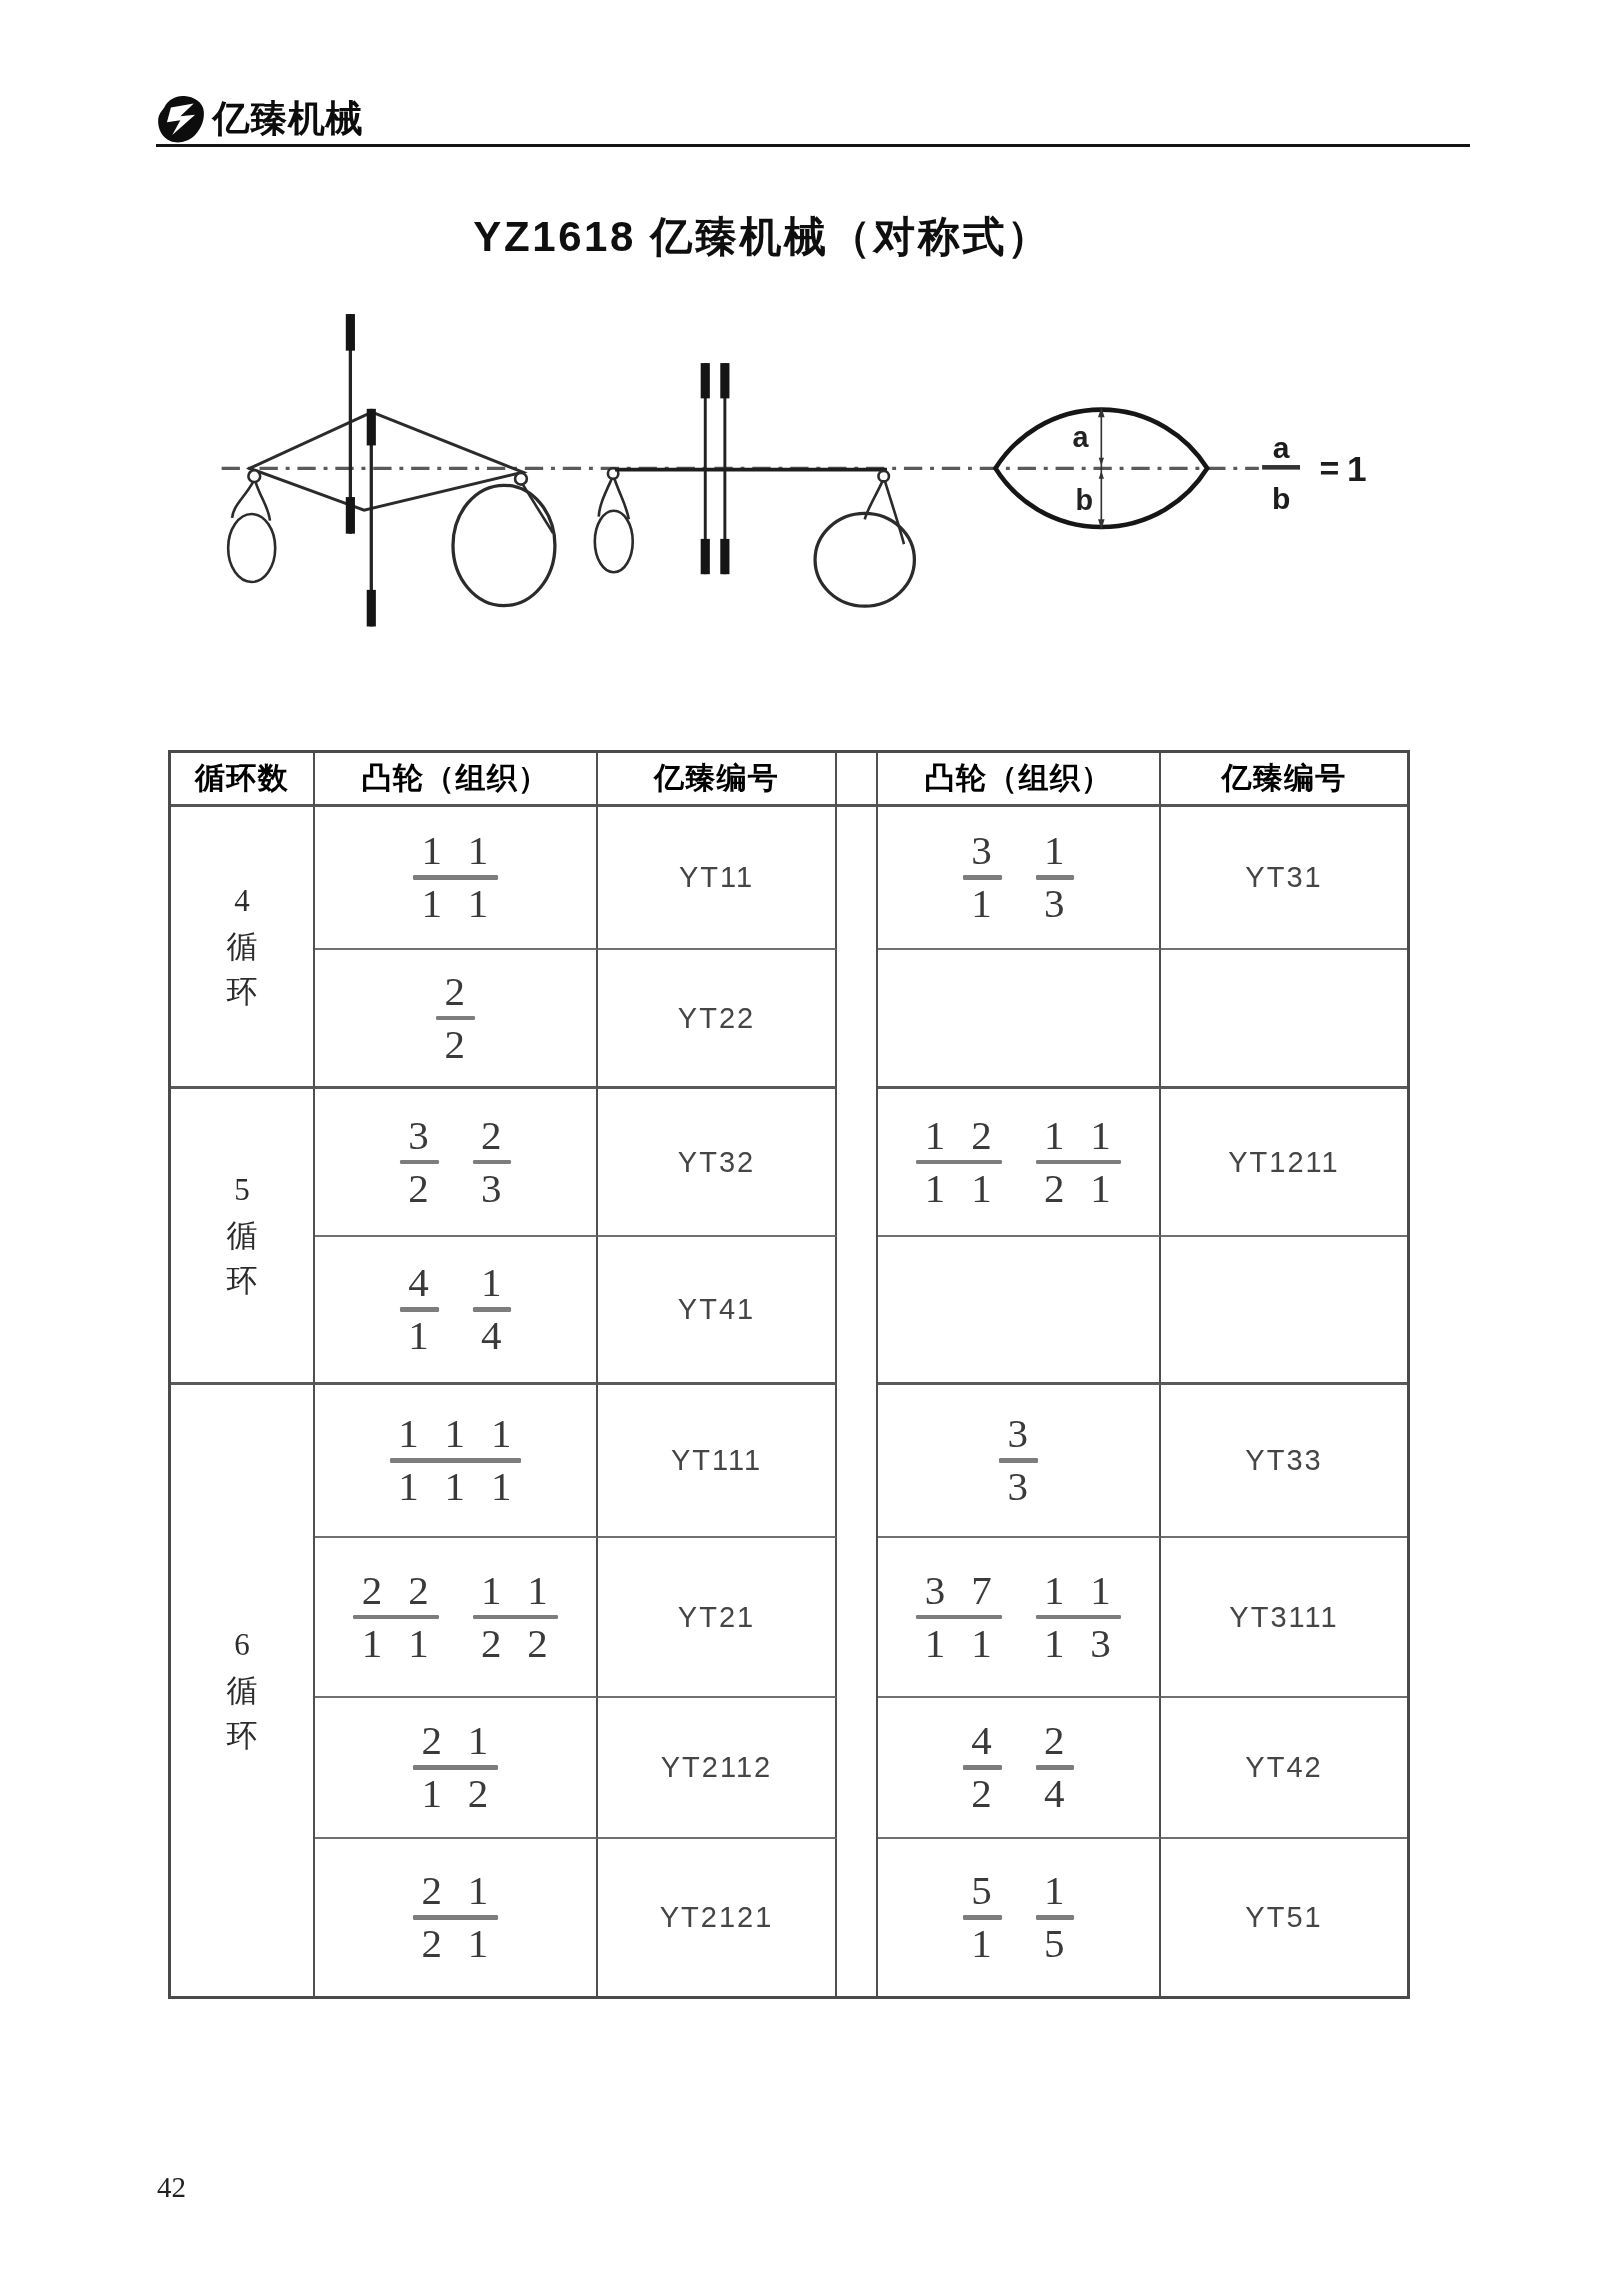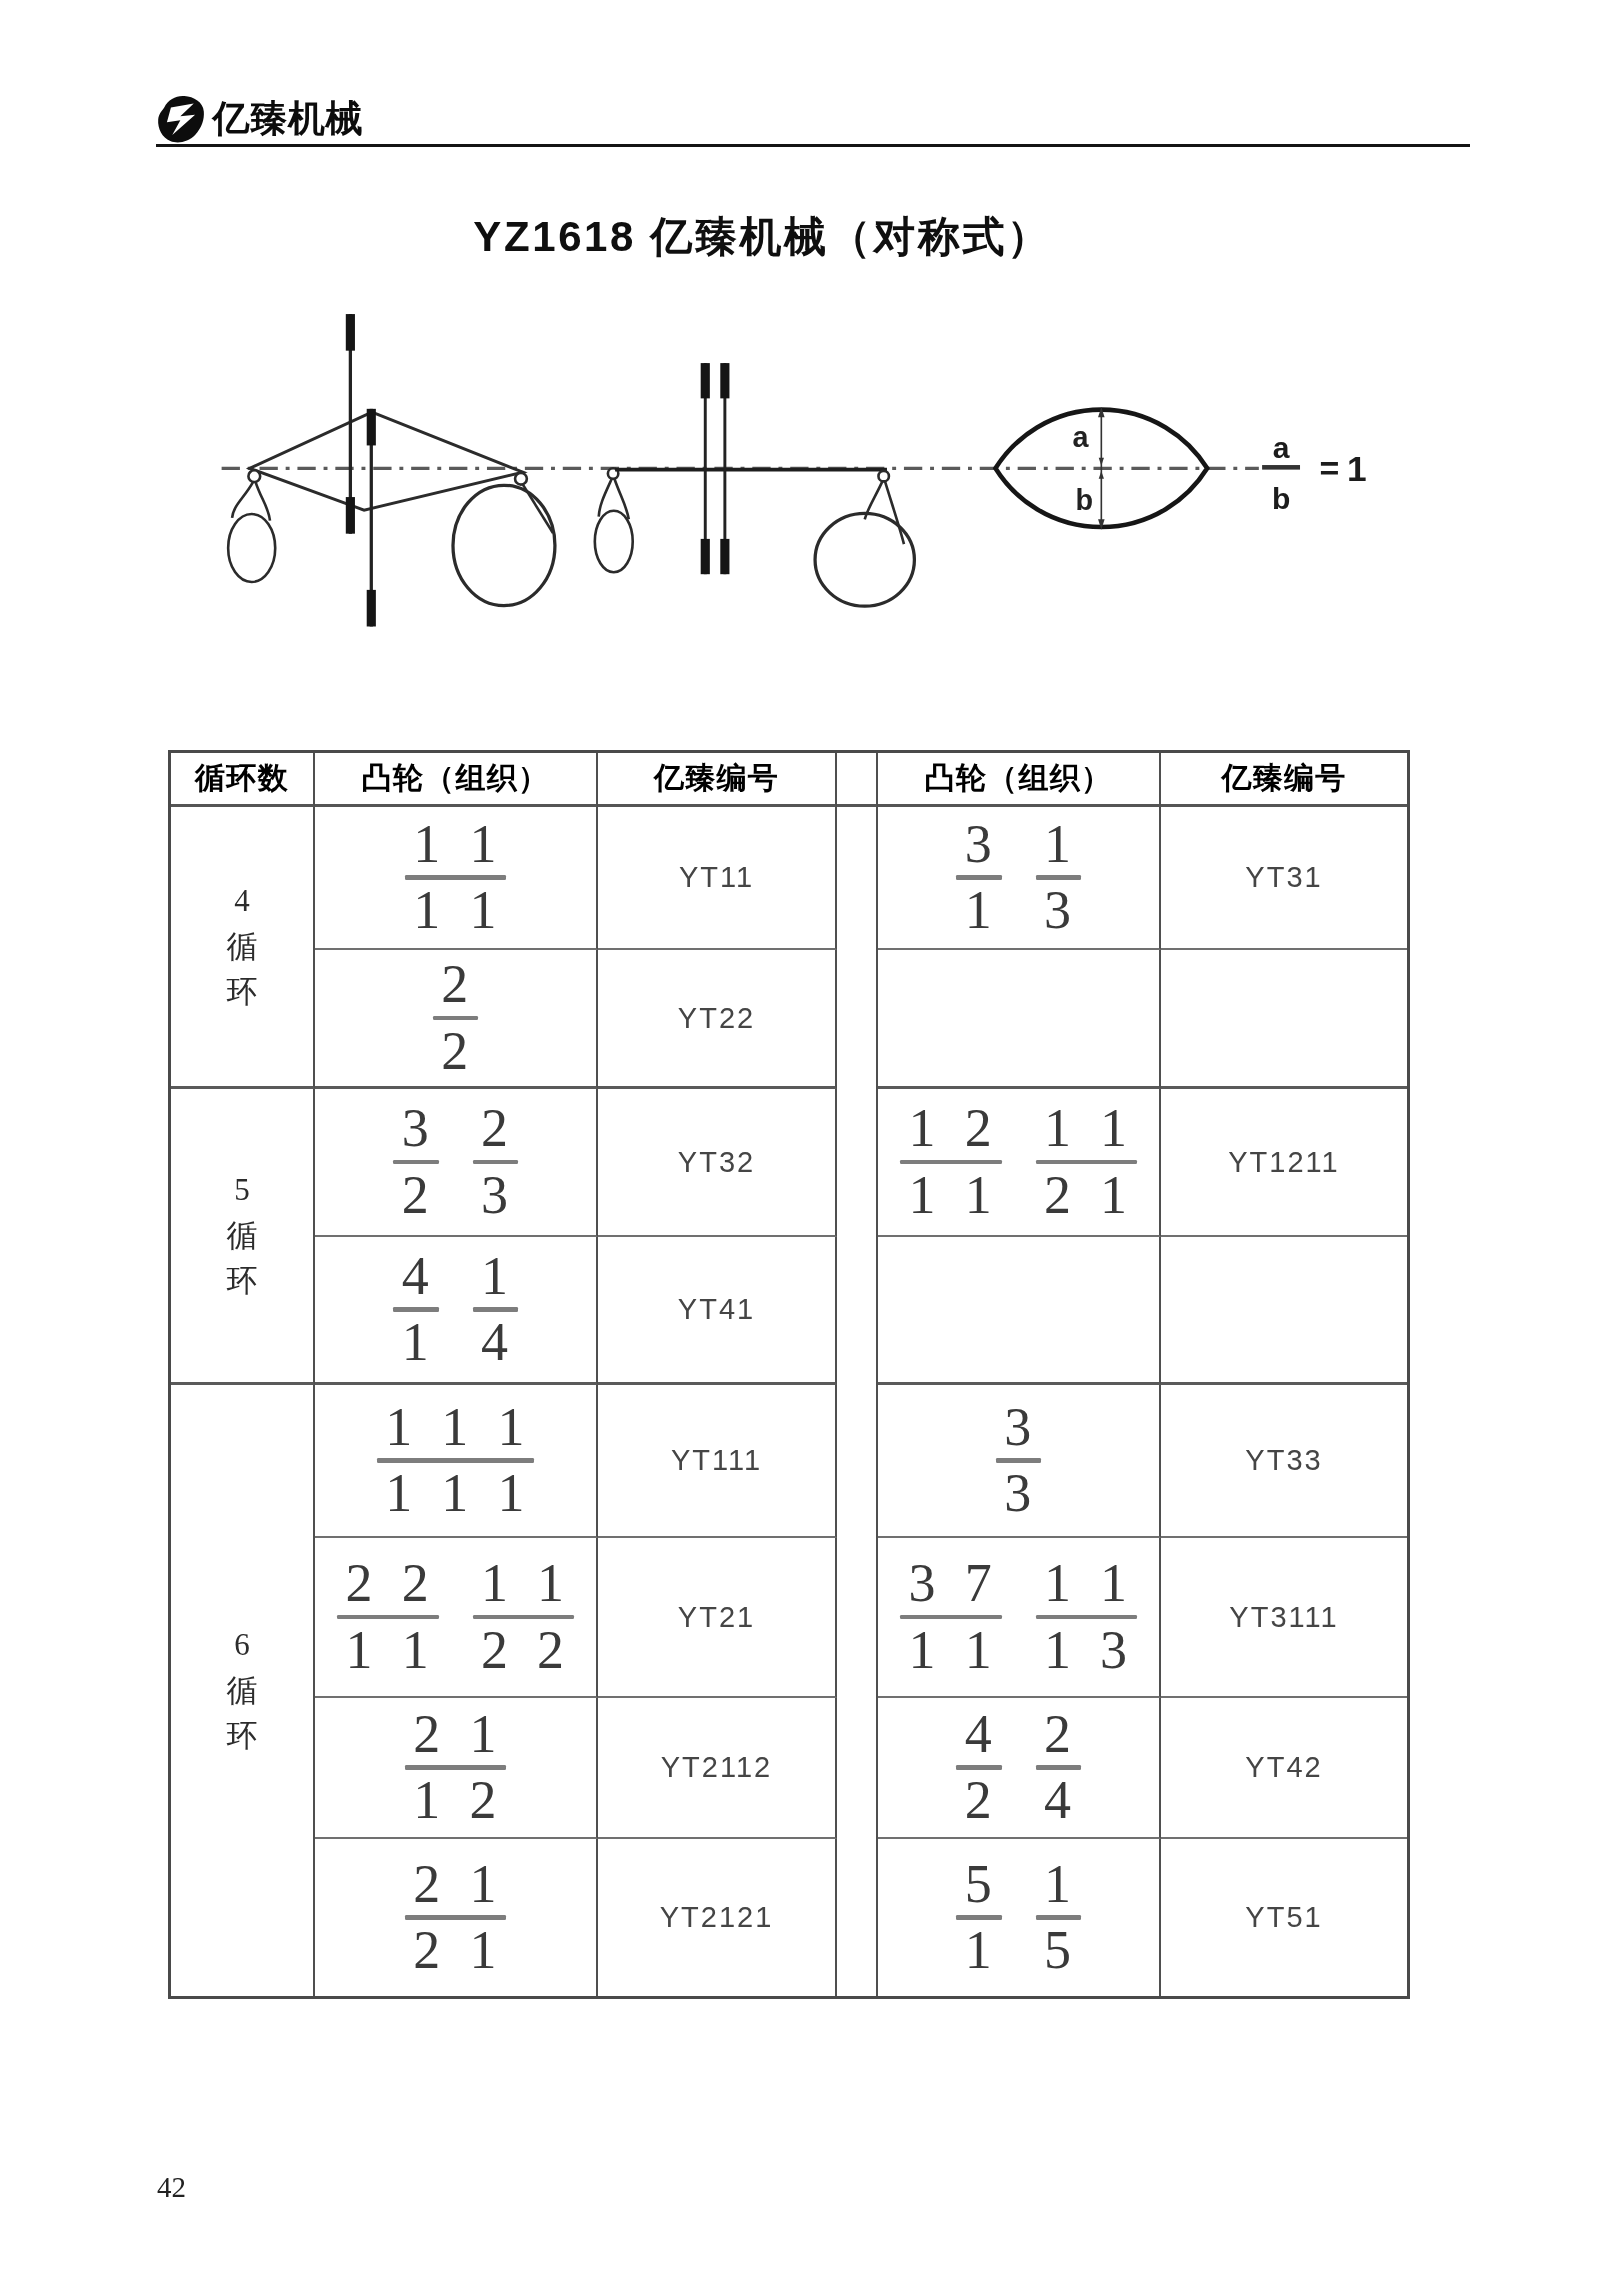--- a/index.html
+++ b/index.html
@@ -26,21 +26,21 @@
         border-right:2px solid #4f4f4f;border-bottom:2.6px solid #707070;background:#fff;}
   .hb{border-bottom:3.9px solid #555555;}
   .sep{border-bottom:3.9px solid #5a5a5a;}
   .lr{border-bottom:none;}
   .lc{border-right:none;}
   .hdr{font-family:"Liberation Serif",serif;font-weight:600;font-size:30px;color:#000000;letter-spacing:1.3px;}
   .glabel{font-family:"Liberation Serif",serif;font-size:31px;color:#2c2c2c;line-height:1.48;text-align:center;}
   .glabel span{display:block;}
   .weave{gap:34px;}
   .frac{display:inline-flex;flex-direction:column;align-items:center;padding:0 8.5px;}
-  .fn{font-family:"Liberation Serif",serif;font-size:54px;color:#3a3a3a;line-height:1.02;
+  .fn{font-family:"Liberation Serif",serif;font-size:41px;color:#3a3a3a;line-height:1.02;
       white-space:pre;word-spacing:13px;letter-spacing:1.3px;text-align:center;}
   .fbar{align-self:stretch;height:4.6px;background:#7d7d7d;margin:3.3px -8.5px;border-radius:1.3px;}
   .code{font-family:Liberation Sans, sans-serif;font-size:29px;color:#454545;letter-spacing:2px;}
   
   .page-number{position:absolute;left:157px;top:2171px;font-family:"Liberation Serif",serif;
                font-size:29px;color:#222;}
   svg text{font-family:"Liberation Sans",sans-serif;}
 </style>
 </head>
 <body>

